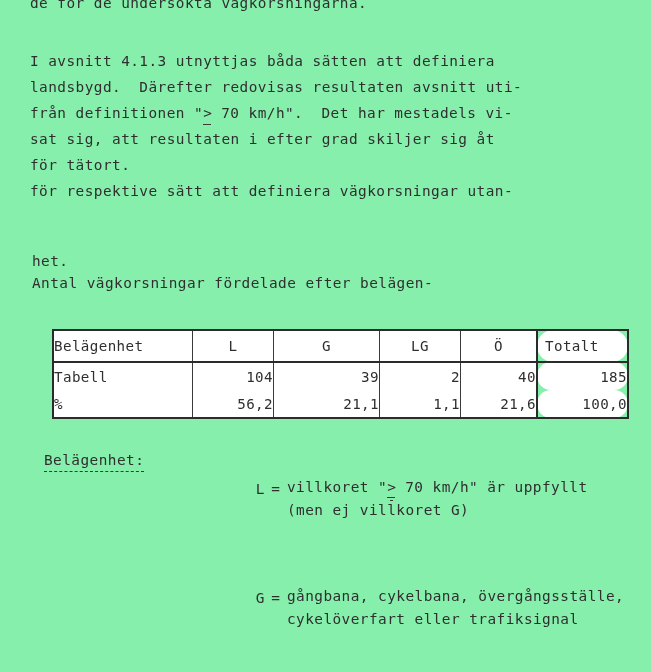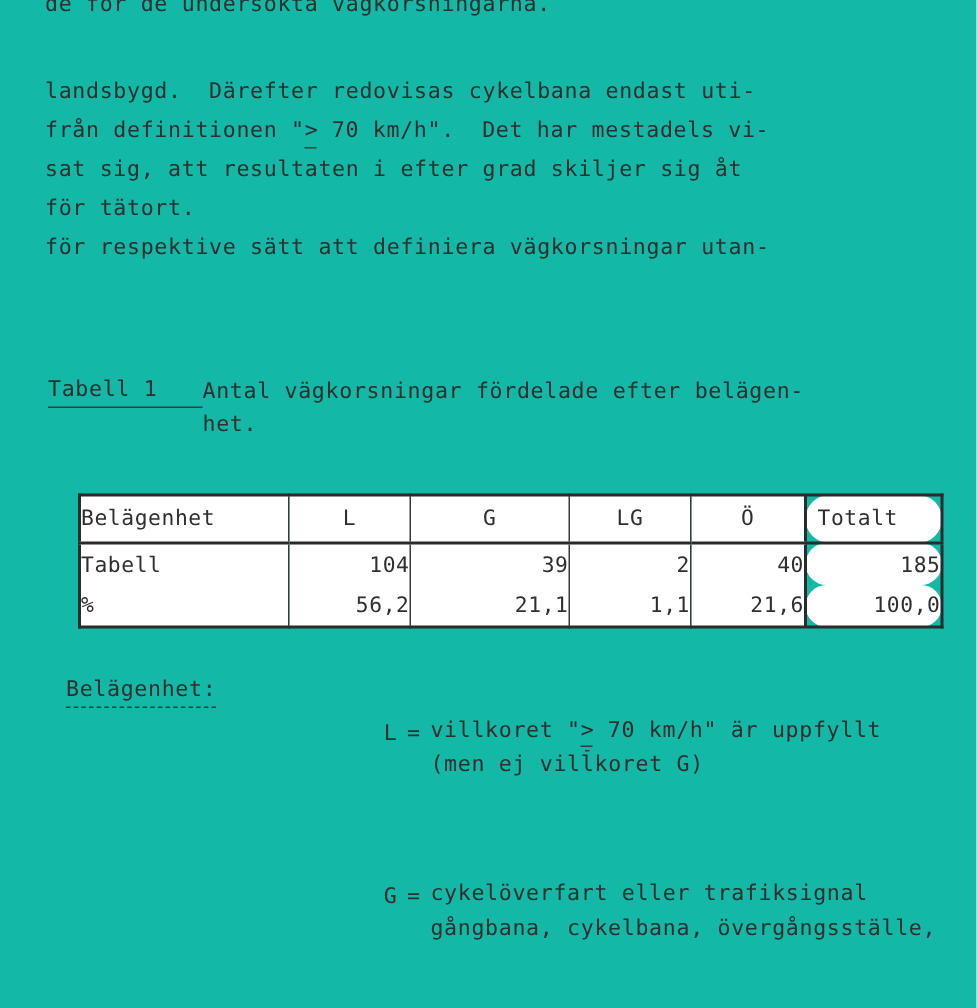--- a/index.html
+++ b/index.html
@@ -4,21 +4,21 @@
 <style>
   html, body {
     margin: 0;
     padding: 0;
     background: #ffffff;
   }
   .page {
     position: relative;
     width: 651px;
     height: 672px;
-    background: #14b8a6;
+    background: #86efac;
     overflow: hidden;
     font-family: "DejaVu Sans Mono", "Liberation Mono", monospace;
     color: #2e2e2e;
     -webkit-font-smoothing: antialiased;
   }
 
   
   .tw {
     font-family: "DejaVu Sans Mono", "Liberation Mono", monospace;
     font-size: 14.4px;
@@ -182,29 +182,30 @@
 </head>
 <body>
 
 <div class="page">
 
   <div class="topline">
     <span class="tw">de för de undersökta vägkorsningarna.</span>
   </div>
 
   <div class="para">
-    <span class="tw ln">landsbygd.  Därefter redovisas cykelbana endast uti-</span>
+    <span class="tw ln">I avsnitt 4.1.3 utnyttjas båda sätten att definiera</span>
+    <span class="tw ln">landsbygd.  Därefter redovisas resultaten avsnitt uti-</span>
     <span class="tw ln"><span>från definitionen "</span><span class="geq">&gt;</span><span> 70 km/h".  Det har mestadels vi-</span></span>
     <span class="tw ln">sat sig, att resultaten i efter grad skiljer sig åt</span>
     <span class="tw ln">för tätort.</span>
     <span class="tw ln">för respektive sätt att definiera vägkorsningar utan-</span>
   </div>
 
   <div class="caption">
-    <span class="tw caption-label">Tabell 1</span><span class="tw caption-text"><span class="ln">Antal vägkorsningar fördelade efter belägen-</span><span class="ln">het.</span></span>
+    <span class="tw caption-text"><span class="ln">het.</span><span class="ln">Antal vägkorsningar fördelade efter belägen-</span></span>
   </div>
 
   <div class="tbl-wrap">
     <table class="data">
       <tbody>
           <tr class="head">
         <td class="c-beleg cell-left">Belägenhet</td>
         <td class="c-l cell-center">L</td>
         <td class="c-g cell-center">G</td>
         <td class="c-lg cell-center">LG</td>
@@ -234,21 +235,21 @@
   <div class="legend">
     <span class="tw legend-title">Belägenhet:</span>
 
     <div class="legend-items">
 
       <div class="lrow tw">
         <span class="key">L</span><span class="eq">=</span><span class="val"><span class="ln"><span>villkoret "</span><span class="geq">&gt;</span><span> 70 km/h" är uppfyllt</span></span><span class="ln"><span>(men ej vil</span><span class="overline-l">l</span><span>koret G)</span></span></span>
       </div>
 
       <div class="lrow tw gap">
-        <span class="key">G</span><span class="eq">=</span><span class="val"><span class="ln">cykelöverfart eller trafiksignal</span><span class="ln">gångbana, cykelbana, övergångsställe,</span></span>
+        <span class="key">G</span><span class="eq">=</span><span class="val"><span class="ln">gångbana, cykelbana, övergångsställe,</span><span class="ln">cykelöverfart eller trafiksignal</span></span>
       </div>
 
       <div class="lrow tw gap">
         
       </div>
 
     </div>
   </div>
 
 </div>

